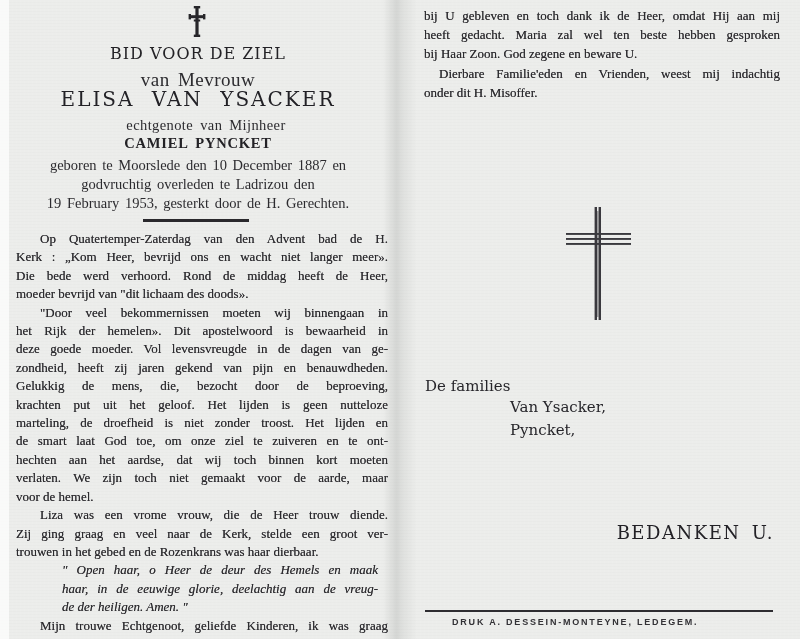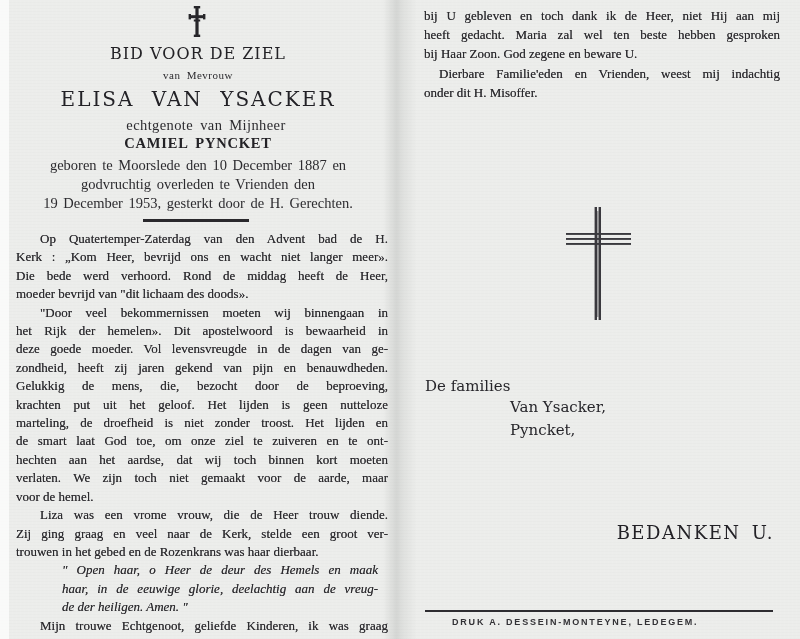--- a/index.html
+++ b/index.html
@@ -19,21 +19,21 @@
   .page.right { left:400px; }
   .edge-strip { position:absolute; left:0; top:0; width:9px; height:639px;
     background: rgba(255,255,255,.7); }
   .gutter { position:absolute; left:383px; top:0; width:34px; height:639px;
     background: linear-gradient(90deg, rgba(0,0,0,0) 0%, rgba(90,95,92,.16) 40%, rgba(90,95,92,.09) 58%, rgba(0,0,0,0) 100%); }
 
   
   .hdr { position:absolute; left:0; top:0; width:396px; text-align:center; }
   .h-cross { position:absolute; left:188px; top:6px; }
   .h-bid    { position:absolute; left:0; top:44px;  width:396px; font-family:"DejaVu Serif",serif; font-size:16px; letter-spacing:1px; color:#232226; }
-  .h-van    { position:absolute; left:0; top:69px;  width:396px; font-size:11px; letter-spacing:.5px; word-spacing:3px; }
+  .h-van    { position:absolute; left:0; top:69px;  width:396px; font-size:19px; letter-spacing:.5px; word-spacing:3px; }
   .h-name   { position:absolute; left:0; top:87px;  width:396px; font-family:"DejaVu Serif",serif; font-size:20px; letter-spacing:2px; word-spacing:9px; color:#222126; }
   .h-sub    { position:absolute; left:8px; top:117px; width:396px; font-size:14.5px; letter-spacing:.4px; word-spacing:3px; }
   .h-spouse { position:absolute; left:0; top:135px; width:396px; font-family:Liberation Serif, serif; font-weight:bold; font-size:14.5px; letter-spacing:.8px; word-spacing:3px; color:#232226; }
   .h-dates  { position:absolute; left:0; top:156px; width:396px; font-size:14.5px; line-height:19px; word-spacing:2px; }
   .divider  { position:absolute; left:143px; top:219px; width:106px; height:3px; background:#2a292d; }
 
   
   .body { position:absolute; font-size:13px; }
   .lbody { left:16px; top:230px; width:372px; line-height:18.4px; }
   .rbody { left:24px; top:6px;  width:356px; line-height:19.2px; }
@@ -74,22 +74,22 @@
           <rect x="5.8" y="13.5" width="6.4" height="2"></rect>
         </g>
       </svg>
       <div class="h-bid">BID VOOR DE ZIEL</div>
       <div class="h-van">van Mevrouw</div>
       <div class="h-name">ELISA VAN YSACKER</div>
       <div class="h-sub">echtgenote van Mijnheer</div>
       <div class="h-spouse">CAMIEL PYNCKET</div>
       <div class="h-dates">
         <div>geboren te Moorslede den 10 December 1887 en</div>
-        <div>godvruchtig overleden te Vrienden den</div>
-        <div>19 December 1953, gesterkt door de H. Gerechten.</div>
+        <div>godvruchtig overleden te Ladrizou den</div>
+        <div>19 February 1953, gesterkt door de H. Gerechten.</div>
       </div>
       <div class="divider"></div>
     </div>
     <div class="body lbody">
         <div class="para">
           <div class="line indent">Op Quatertemper-Zaterdag van den Advent bad de H.</div>
           <div class="line">Kerk : „Kom Heer, bevrijd ons en wacht niet langer meer».</div>
           <div class="line">Die bede werd verhoord. Rond de middag heeft de Heer,</div>
           <div class="line endline">moeder bevrijd van "dit lichaam des doods».</div>
         </div>
@@ -120,21 +120,21 @@
           <div class="line indent">Mijn trouwe Echtgenoot, geliefde Kinderen, ik was graag</div>
         </div>
       </div>
   </div>
 
   <div class="gutter"></div>
 
   <div class="page right">
     <div class="body rbody">
         <div class="para">
-          <div class="line">bij U gebleven en toch dank ik de Heer, niet Hij aan mij</div>
+          <div class="line">bij U gebleven en toch dank ik de Heer, omdat Hij aan mij</div>
           <div class="line">heeft gedacht. Maria zal wel ten beste hebben gesproken</div>
           <div class="line endline">bij Haar Zoon. God zegene en beware U.</div>
         </div>
         <div class="para">
           <div class="line indent">Dierbare Familie'eden en Vrienden, weest mij indachtig</div>
           <div class="line endline">onder dit H. Misoffer.</div>
         </div>
       </div>
 
     <svg class="cross-right" width="66" height="115" viewBox="0 0 66 115" aria-hidden="true">

